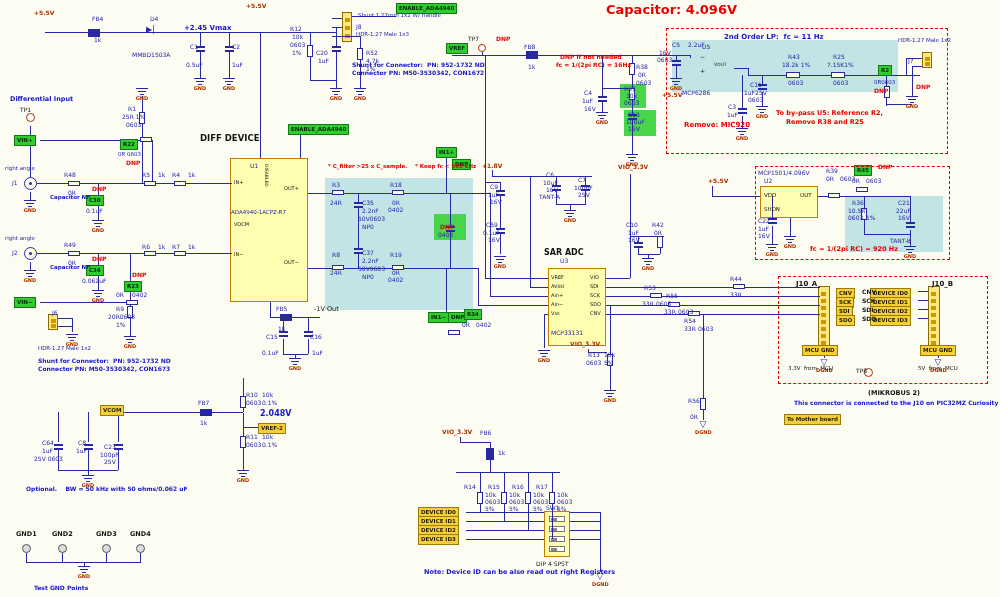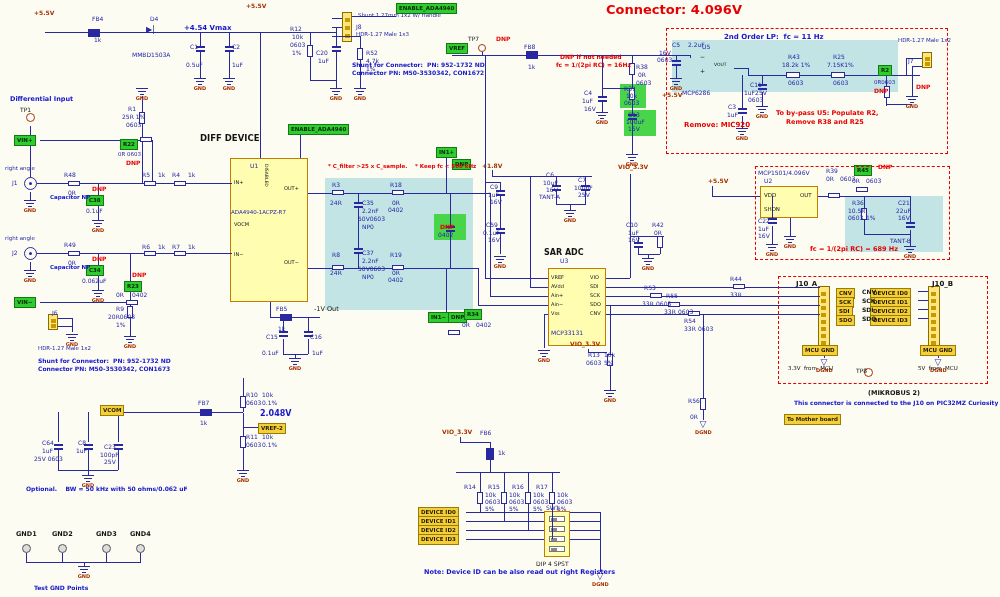--- a/index.html
+++ b/index.html
@@ -593,21 +593,21 @@
     <div class="chip y" style="left: 418px; top: 525px;">DEVICE ID2</div>
     <div class="chip y" style="left: 418px; top: 534px;">DEVICE ID3</div>
     <div class="dash" style="left: 666px; top: 28px; width: 282px; height: 126px;"></div>
     <div class="dash" style="left: 755px; top: 166px; width: 195px; height: 94px;"></div>
     <div class="dash" style="left: 778px; top: 276px; width: 210px; height: 108px;"></div>
     <div class="t m" style="left: 34px; top: 10px; font-size: 6px;">+5.5V</div>
     <div class="t n" style="left: 92px; top: 16px; font-size: 6px;">FB4</div>
     <div class="t n" style="left: 94px; top: 37px; font-size: 6px;">1k</div>
     <div class="t n" style="left: 150px; top: 16px; font-size: 6px;">D4</div>
     <div class="t n" style="left: 132px; top: 52px; font-size: 6px;">MMBD1503A</div>
-    <div class="t nb" style="left: 184px; top: 25px; font-size: 7px;">+4.54 Vmax</div>
+    <div class="t nb" style="left: 184px; top: 25px; font-size: 7px;">+2.45 Vmax</div>
     <div class="t n" style="left: 190px; top: 44px; font-size: 6px;">C1</div>
     <div class="t n" style="left: 186px; top: 62px; font-size: 6px;">0.5uF</div>
     <div class="t n" style="left: 232px; top: 44px; font-size: 6px;">C2</div>
     <div class="t n" style="left: 232px; top: 62px; font-size: 6px;">1uF</div>
     <div class="t m" style="left: 246px; top: 3px; font-size: 6px;">+5.5V</div>
     <div class="t n" style="left: 290px; top: 26px; font-size: 6px;">R12</div>
     <div class="t n" style="left: 292px; top: 34px; font-size: 6px;">10k</div>
     <div class="t n" style="left: 290px; top: 42px; font-size: 6px;">0603</div>
     <div class="t n" style="left: 292px; top: 50px; font-size: 6px;">1%</div>
     <div class="t n" style="left: 316px; top: 50px; font-size: 6px;">C20</div>
@@ -632,21 +632,21 @@
     <div class="t n" style="left: 636px; top: 80px; font-size: 6px;">0603</div>
     <div class="t n" style="left: 584px; top: 90px; font-size: 6px;">C4</div>
     <div class="t n" style="left: 582px; top: 98px; font-size: 6px;">1uF</div>
     <div class="t n" style="left: 584px; top: 106px; font-size: 6px;">16V</div>
     <div class="t n" style="left: 624px; top: 86px; font-size: 6px;">R37</div>
     <div class="t n" style="left: 626px; top: 93px; font-size: 6px;">10k</div>
     <div class="t n" style="left: 624px; top: 100px; font-size: 6px;">0603</div>
     <div class="t n" style="left: 628px; top: 112px; font-size: 6px;">C13</div>
     <div class="t n" style="left: 626px; top: 119px; font-size: 6px;">100uF</div>
     <div class="t n" style="left: 628px; top: 126px; font-size: 6px;">16V</div>
-    <div class="t r" style="left: 606px; top: 3px; font-size: 13px;">Connector: 4.096V</div>
+    <div class="t r" style="left: 606px; top: 3px; font-size: 13px;">Capacitor: 4.096V</div>
     <div class="t nb" style="left: 724px; top: 34px; font-size: 7px;">2nd Order LP:  fc = 11 Hz</div>
     <div class="t n" style="left: 672px; top: 42px; font-size: 6px;">C5</div>
     <div class="t n" style="left: 688px; top: 42px; font-size: 6px;">2.2uF</div>
     <div class="t n" style="left: 659px; top: 50px; font-size: 6px;">16V</div>
     <div class="t n" style="left: 657px; top: 57px; font-size: 6px;">0603</div>
     <div class="t n" style="left: 702px; top: 44px; font-size: 6px;">U5</div>
     <div class="t n" style="left: 682px; top: 90px; font-size: 6px;">MCP6286</div>
     <div class="t k" style="left: 700px; top: 68px; font-size: 6px;">+</div>
     <div class="t k" style="left: 700px; top: 54px; font-size: 6px;">−</div>
     <div class="t k" style="left: 714px; top: 63px; font-size: 4.5px;">VOUT</div>
@@ -656,21 +656,21 @@
     <div class="t n" style="left: 833px; top: 54px; font-size: 6px;">R25</div>
     <div class="t n" style="left: 827px; top: 62px; font-size: 6px;">7.15K1%</div>
     <div class="t n" style="left: 833px; top: 80px; font-size: 6px;">0603</div>
     <div class="t n" style="left: 750px; top: 82px; font-size: 6px;">C11</div>
     <div class="t n" style="left: 744px; top: 90px; font-size: 6px;">1uF25V</div>
     <div class="t n" style="left: 748px; top: 97px; font-size: 6px;">0603</div>
     <div class="t n" style="left: 728px; top: 104px; font-size: 6px;">C3</div>
     <div class="t n" style="left: 727px; top: 112px; font-size: 6px;">1uF</div>
     <div class="t m" style="left: 662px; top: 92px; font-size: 6px;">+5.5V</div>
     <div class="t r" style="left: 684px; top: 122px; font-size: 7px;">Remove: MIC920</div>
-    <div class="t r" style="left: 776px; top: 110px; font-size: 6.5px;">To by-pass U5: Populate R2,</div>
+    <div class="t r" style="left: 776px; top: 110px; font-size: 6.5px;">To by-pass U5: Reference R2,</div>
     <div class="t r" style="left: 786px; top: 119px; font-size: 6.5px;">Remove R38 and R25</div>
     <div class="t n" style="left: 898px; top: 38px; font-size: 5.5px;">HDR-1.27 Male 1x2</div>
     <div class="t n" style="left: 908px; top: 58px; font-size: 6px;">J7</div>
     <div class="t n" style="left: 874px; top: 80px; font-size: 5.5px;">0R0603</div>
     <div class="t r" style="left: 874px; top: 88px; font-size: 6px;">DNP</div>
     <div class="t r" style="left: 916px; top: 84px; font-size: 6px;">DNP</div>
     <div class="t n" style="left: 758px; top: 170px; font-size: 6px;">MCP1501/4.096V</div>
     <div class="t n" style="left: 764px; top: 178px; font-size: 6px;">U2</div>
     <div class="t k" style="left: 764px; top: 193px; font-size: 5.5px;">VDD</div>
     <div class="t k" style="left: 800px; top: 193px; font-size: 5.5px;">OUT</div>
@@ -686,21 +686,21 @@
     <div class="t n" style="left: 848px; top: 208px; font-size: 6px;">10.5R</div>
     <div class="t n" style="left: 848px; top: 215px; font-size: 6px;">0603</div>
     <div class="t n" style="left: 866px; top: 215px; font-size: 6px;">1%</div>
     <div class="t n" style="left: 898px; top: 200px; font-size: 6px;">C21</div>
     <div class="t n" style="left: 896px; top: 208px; font-size: 6px;">22uF</div>
     <div class="t n" style="left: 898px; top: 215px; font-size: 6px;">16V</div>
     <div class="t n" style="left: 890px; top: 238px; font-size: 6px;">TANT-B</div>
     <div class="t n" style="left: 758px; top: 218px; font-size: 6px;">C22</div>
     <div class="t n" style="left: 758px; top: 226px; font-size: 6px;">1uF</div>
     <div class="t n" style="left: 758px; top: 233px; font-size: 6px;">16V</div>
-    <div class="t r" style="left: 810px; top: 246px; font-size: 6.5px;">fc = 1/(2pi RC) = 689 Hz</div>
+    <div class="t r" style="left: 810px; top: 246px; font-size: 6.5px;">fc = 1/(2pi RC) = 920 Hz</div>
     <div class="t nb" style="left: 10px; top: 96px; font-size: 6.5px;">Differential Input</div>
     <div class="t k" style="left: 20px; top: 107px; font-size: 6px;">TP1</div>
     <div class="t n" style="left: 128px; top: 106px; font-size: 6px;">R1</div>
     <div class="t n" style="left: 122px; top: 114px; font-size: 6px;">25R 1%</div>
     <div class="t n" style="left: 126px; top: 122px; font-size: 6px;">0603</div>
     <div class="t n" style="left: 118px; top: 152px; font-size: 5.5px;">0R 0603</div>
     <div class="t r" style="left: 126px; top: 160px; font-size: 6px;">DNP</div>
     <div class="t n" style="left: 5px; top: 166px; font-size: 5.5px;">right angle</div>
     <div class="t n" style="left: 12px; top: 180px; font-size: 6px;">J1</div>
     <div class="t n" style="left: 64px; top: 172px; font-size: 6px;">R48</div>

